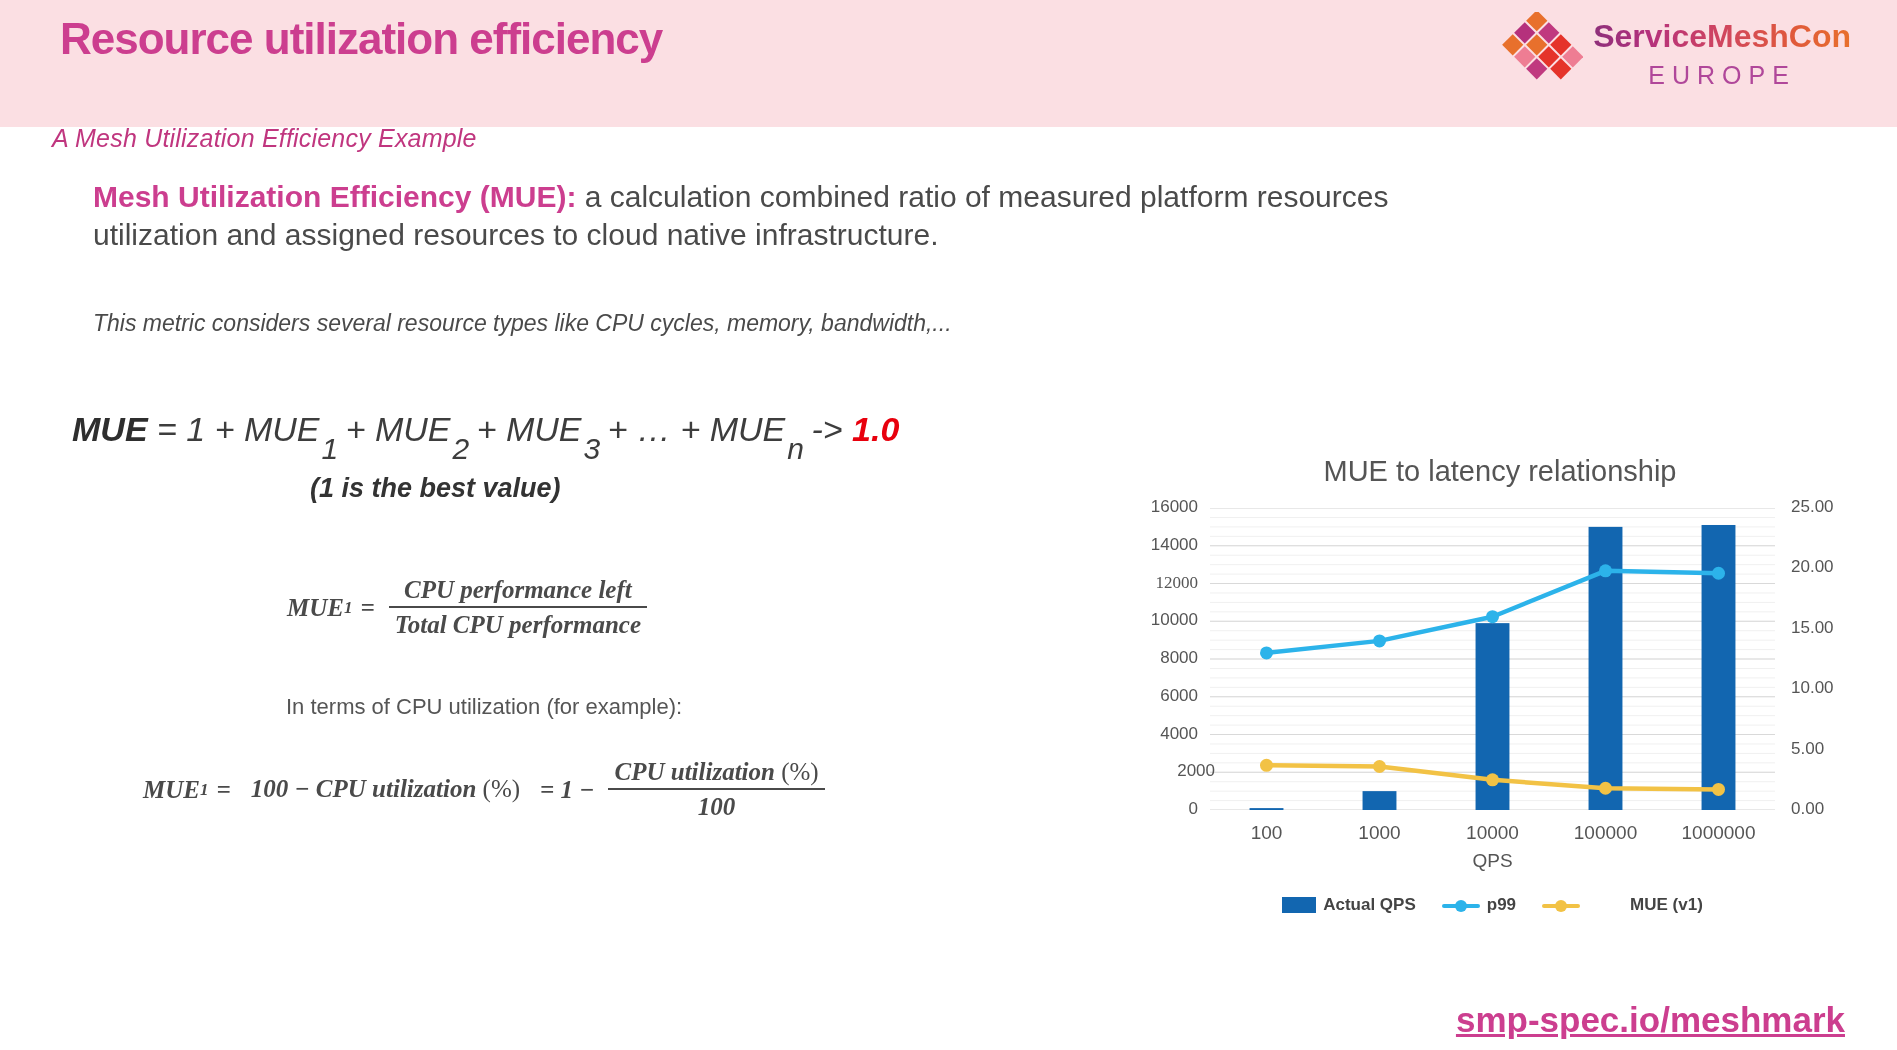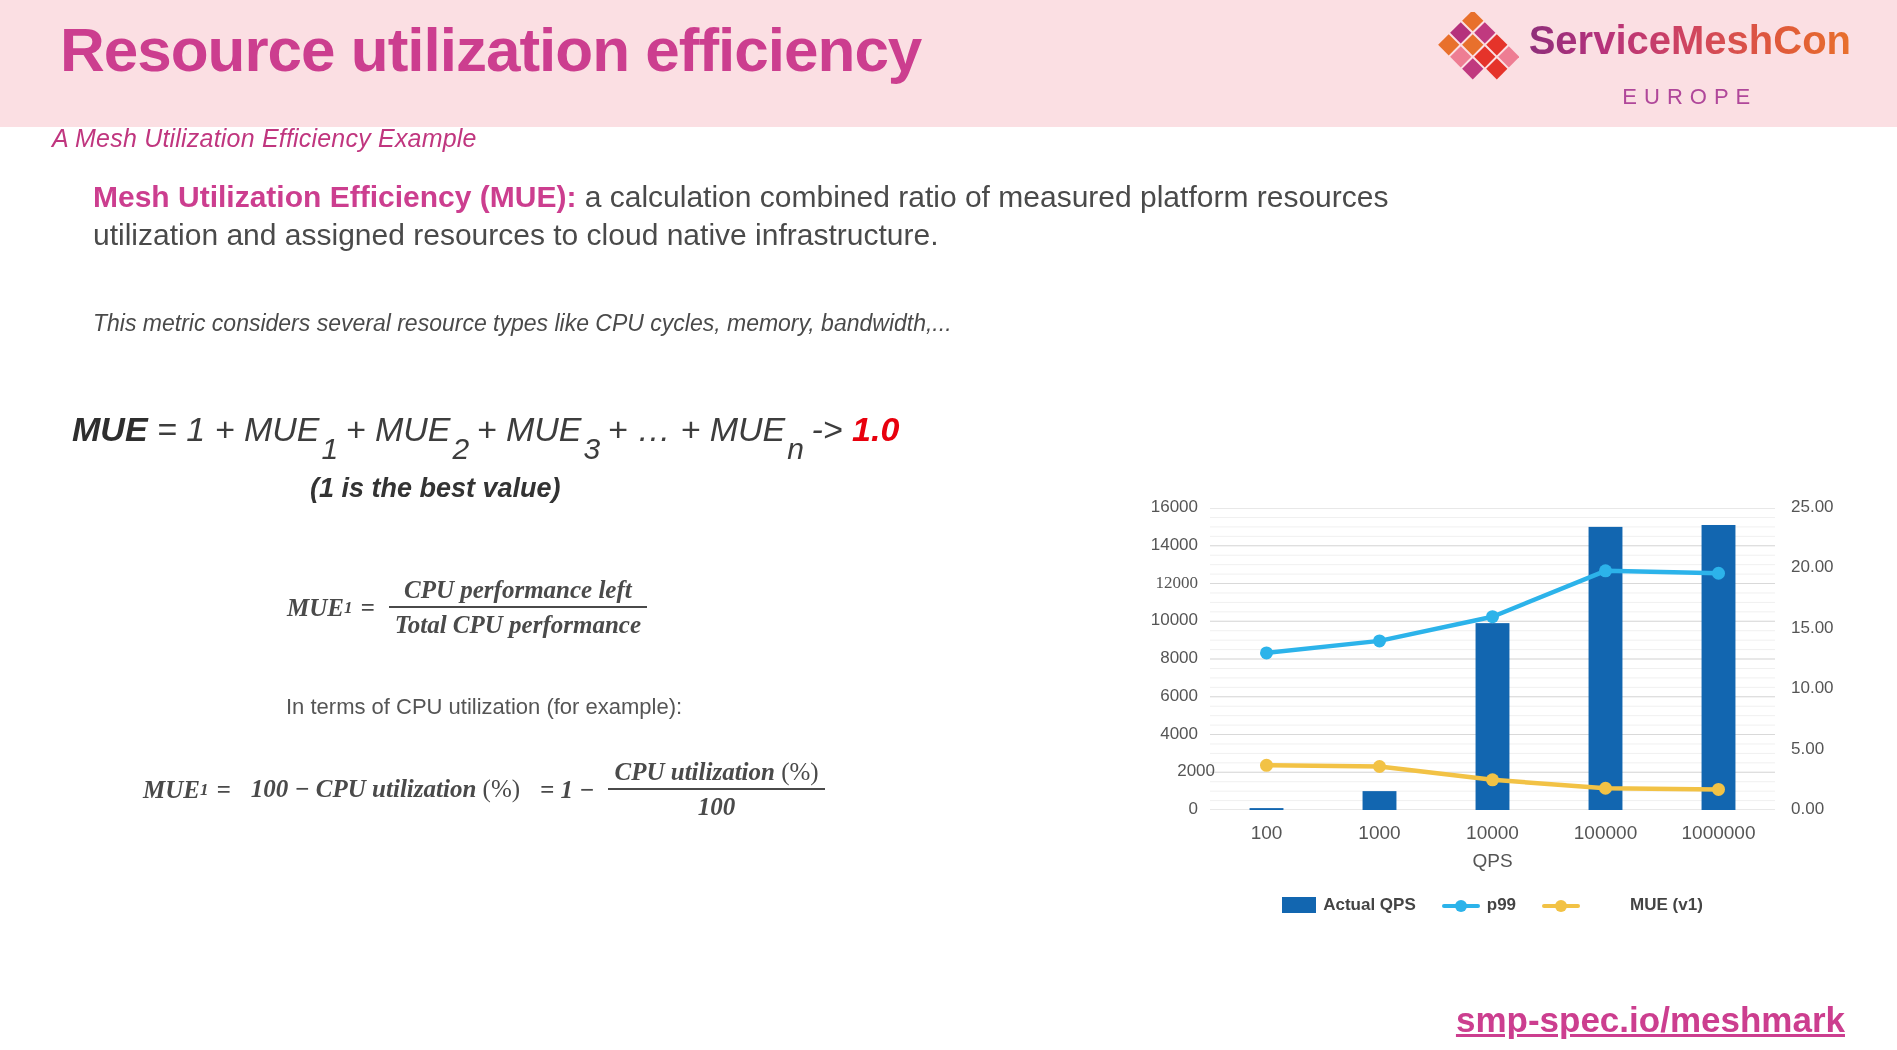--- a/index.html
+++ b/index.html
@@ -10,43 +10,43 @@
     overflow:hidden;
     position:relative;
   }
   
   .header-band{
     position:absolute;left:0;top:0;width:1897px;height:127px;
     background:#fbdfe3;
   }
   .slide-title{
     position:absolute;left:60px;top:14px;
-    font-size:62px;font-weight:bold;
+    font-size:44px;font-weight:bold;
     color:#cc3e8f;
     letter-spacing:-1px;
     white-space:nowrap;
   }
   
   .logo-wrap{
     position:absolute;right:46px;top:8px;
     display:flex;align-items:flex-start;
   }
   .logo-mark{
     position:relative;width:84px;height:84px;margin-top:4px;margin-right:10px;
   }
   .logo-text-block{display:flex;flex-direction:column;align-items:center;padding-top:12px;}
   .logo-wordmark{
-    font-size:40px;font-weight:600;line-height:1;
+    font-size:32px;font-weight:600;line-height:1;
     background:linear-gradient(90deg,#8e2f7a 0%,#b5317c 22%,#d0455f 50%,#e05a3a 78%,#e8702c 100%);
     -webkit-background-clip:text;background-clip:text;
     color:transparent;
     white-space:nowrap;
   }
   .logo-sub{
-    font-size:22px;letter-spacing:7px;color:#b0479a;margin-top:24px;font-weight:400;
+    font-size:25px;letter-spacing:7px;color:#b0479a;margin-top:9px;font-weight:400;
   }
   
   .subtitle{
     position:absolute;left:52px;top:124px;
     font-size:25px;font-style:italic;color:#c0367f;
     letter-spacing:.2px;
   }
   .para1{
     position:absolute;left:93px;top:178px;width:1320px;
     font-size:30px;color:#4a4a4a;line-height:1.28;
@@ -213,20 +213,21 @@
       <span>CPU utilization</span>
       <span class="pct">(%)</span>
     </span>
     <span class="den">100</span>
   </span>
 </div>
 
 <a class="footer-link" href="#">smp-spec.io/meshmark</a>
 
 <div class="chart-box">
+  <div class="chart-title">MUE to latency relationship</div>
   <div class="plot-frame">
     <svg class="plot-area" id="plot-svg" viewBox="0 0 565 302" preserveAspectRatio="none" xmlns="http://www.w3.org/2000/svg">
         <line x1="0" x2="565" y1="302" y2="302" stroke="#f0f0f0" stroke-width="1"></line>
         <line x1="0" x2="565" y1="292.5625" y2="292.5625" stroke="#f0f0f0" stroke-width="1"></line>
         <line x1="0" x2="565" y1="283.125" y2="283.125" stroke="#f0f0f0" stroke-width="1"></line>
         <line x1="0" x2="565" y1="273.6875" y2="273.6875" stroke="#f0f0f0" stroke-width="1"></line>
         <line x1="0" x2="565" y1="264.25" y2="264.25" stroke="#f0f0f0" stroke-width="1"></line>
         <line x1="0" x2="565" y1="254.8125" y2="254.8125" stroke="#f0f0f0" stroke-width="1"></line>
         <line x1="0" x2="565" y1="245.375" y2="245.375" stroke="#f0f0f0" stroke-width="1"></line>
         <line x1="0" x2="565" y1="235.9375" y2="235.9375" stroke="#f0f0f0" stroke-width="1"></line>

